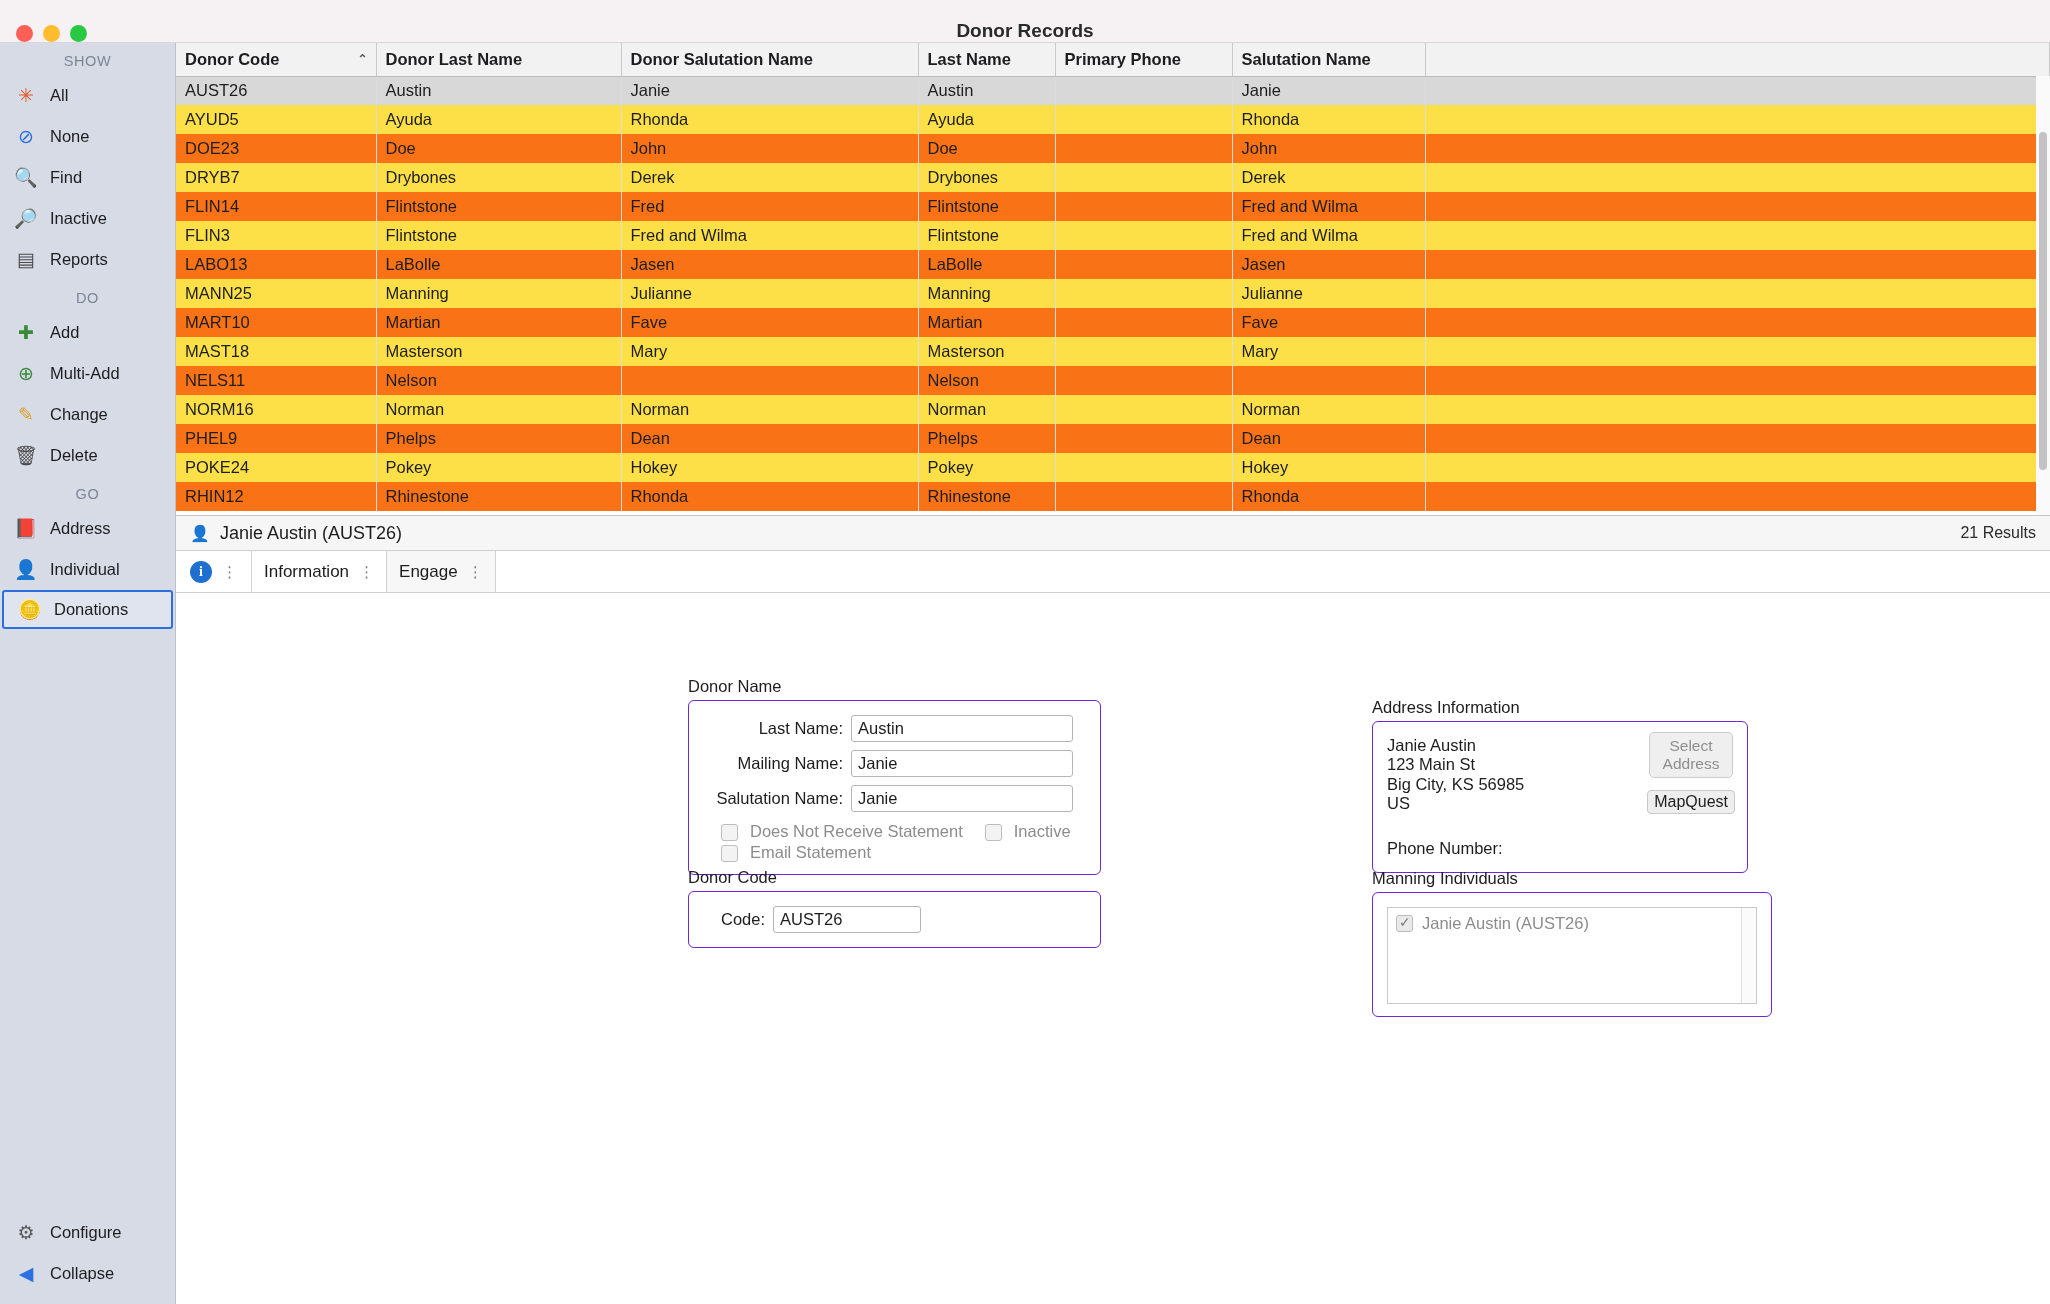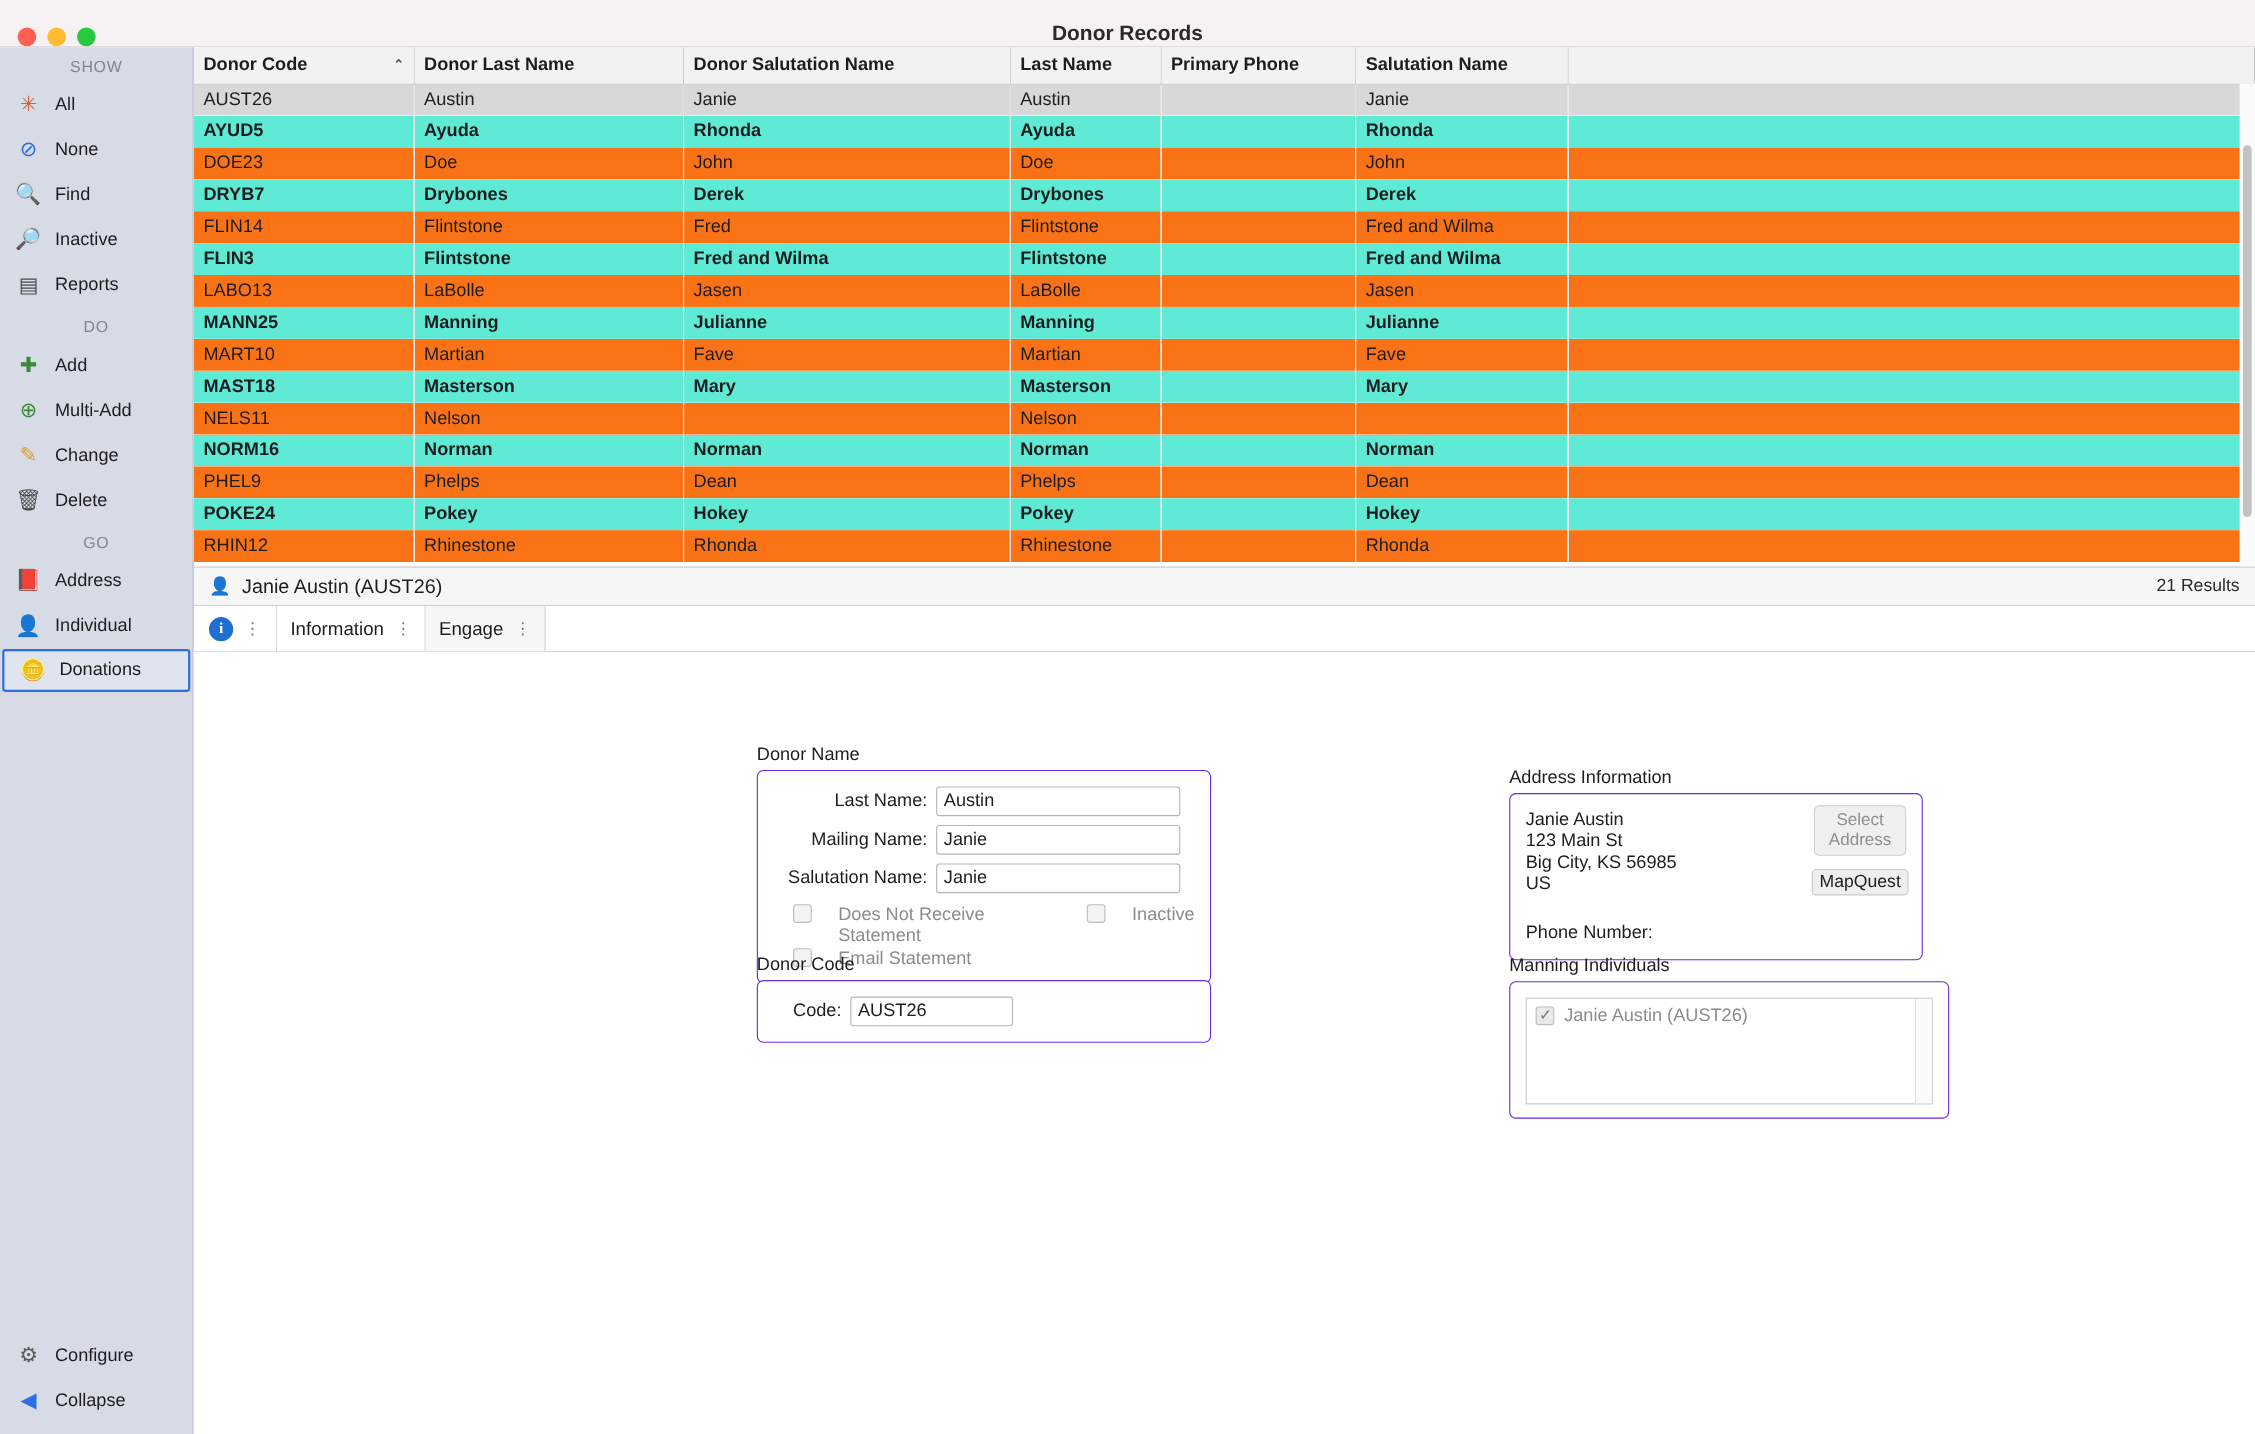--- a/index.html
+++ b/index.html
@@ -120,21 +120,21 @@
     font-size: 12px; color: #5a5a5a;
   }
   table.grid td {
     border-right: 1px solid #dcdcdc;
     padding: 2px 9px;
     height: 29px;
     white-space: nowrap;
     overflow: hidden;
     color: #1d1d1f;
   }
-  table.grid tr.even td { background: #5eead4; font-weight: bold; }
+  table.grid tr.even td { background: #fde047; }
   table.grid tr.odd td { background: #f97316; }
   table.grid tr.selected td { background: #d8d8d8; }
   .vscroll {
     position: absolute;
     right: 0; top: 33px; bottom: 0;
     width: 14px;
     background: #fafafa;
   }
   .vscroll .thumb {
     position: absolute;
@@ -220,21 +220,21 @@
     border-radius: 3px;
     height: 27px;
     font-size: 16.5px;
     padding: 0 6px;
     font-family: "Liberation Sans", sans-serif;
     color: #1d1d1f;
     background: #fff;
     outline: none;
   }
   .check-row {
-    display: flex; align-items: flex-start; gap: 24px;
+    display: flex; align-items: flex-end; gap: 12px;
     font-size: 16.5px; color: #8c8c8c;
     margin-top: 2px;
   }
   .cbox {
     width: 17px; height: 17px;
     border: 1px solid #bdbdbd;
     border-radius: 3px;
     background: #f3f3f3;
     display: inline-block;
     flex: none;

